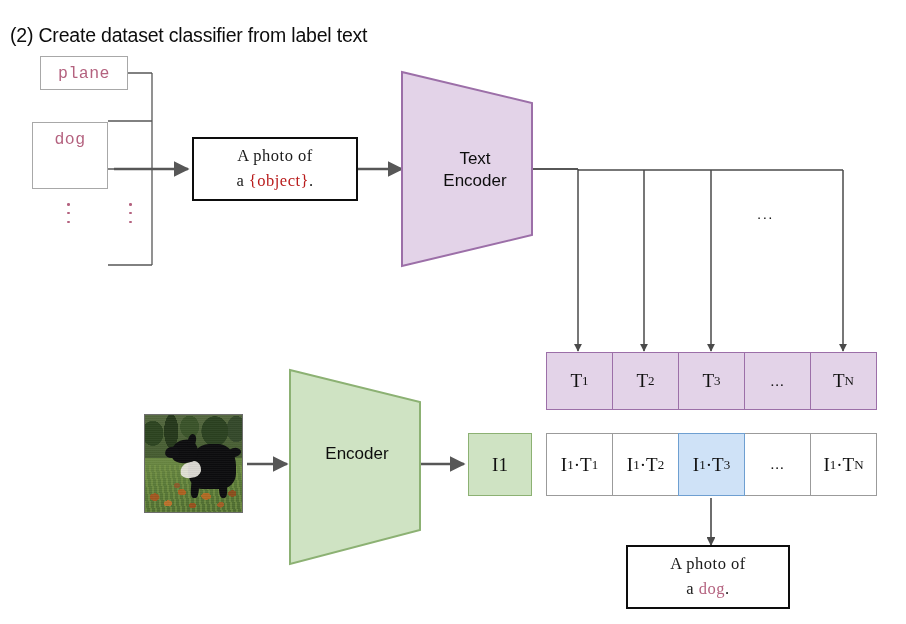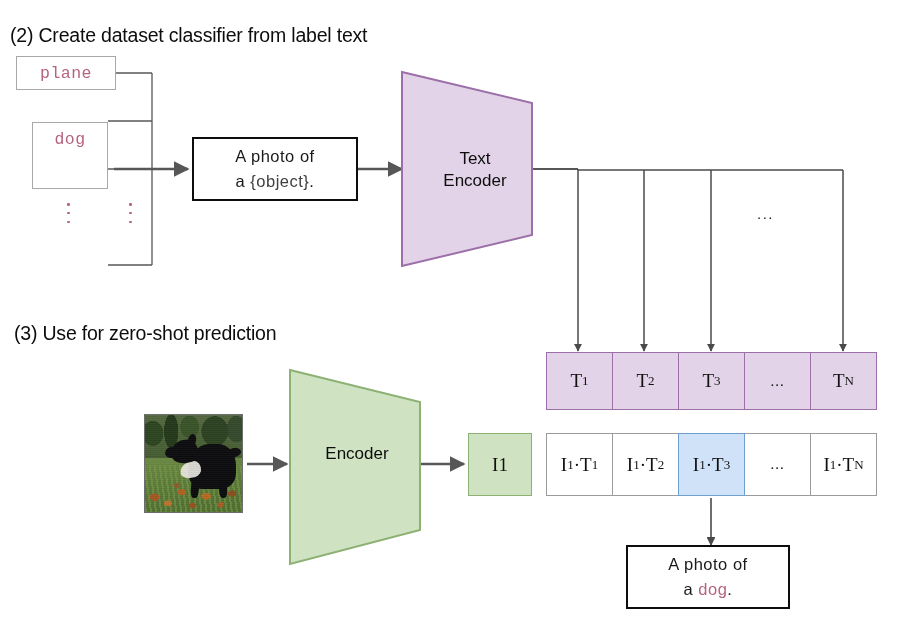--- a/index.html
+++ b/index.html
@@ -65,28 +65,28 @@
   .prompt-box {
     box-sizing: border-box;
     border: 2px solid #0d0d0d;
     background: #ffffff;
     display: flex;
     flex-direction: column;
     align-items: center;
     justify-content: center;
   }
   .prompt-line {
-    font-family: Liberation Sans, sans-serif;
+    font-family: Liberation Serif, serif;
     font-size: 16.5px;
     color: #1a1a1a;
     letter-spacing: 0.5px;
     white-space: pre;
     line-height: 1.5;
   }
-  .tok-slot { color: #404040; }
+  .tok-slot { color: #b91c1c; }
   .tok-word { color: #b4627f; }
 
   
   .encoder-wrap { position: absolute; }
   .encoder-label {
     position: absolute;
     text-align: center;
     font-family: "Liberation Sans", sans-serif;
     font-size: 17px;
     color: #0d0d0d;
@@ -317,23 +317,22 @@
       <path d="M419,464 L464,464" stroke="#575757" stroke-width="2.6" fill="none" marker-end="url(#arrHeadThick)"></path>
     </g>
 
     <g>
       <path d="M711,498 L711,545" stroke="#4a4a4a" stroke-width="1.6" fill="none" marker-end="url(#arrHeadThin)"></path>
     </g>
   </svg>
 
   <div class="heading abs" style="left:10px; top:24px;">(2) Create dataset classifier from label text</div>
 
-  <div class="heading abs" style="left:14px; top:322px;">(3) Use for zero-shot prediction</div>
-
-  <div class="label-box abs" style="left:16px; top:56px; width:100px; height:34px;">
+
+  <div class="label-box abs" style="left:40px; top:56px; width:88px; height:34px;">
     <span class="label-text">plane</span>
   </div>
   <div class="label-box abs" style="left:32px; top:122px; width:76px; height:34px;">
     <span class="label-text">dog</span>
   </div>
 
   <div class="label-box abs" style="left:32px; top:155px; width:76px; height:34px; border-top:none;"></div>
 
   <div class="vdots abs" style="left:67px; top:203px;">
     <i></i>

